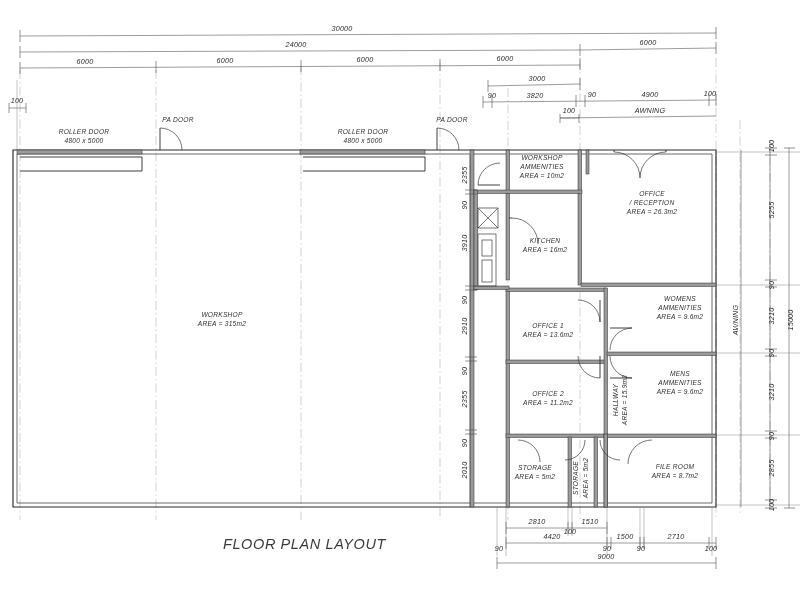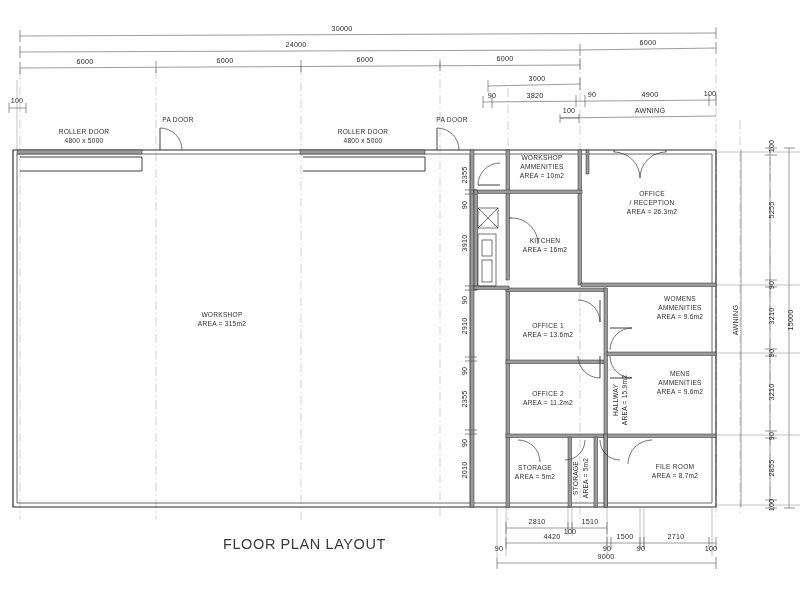--- a/index.html
+++ b/index.html
@@ -7,20 +7,21 @@
     padding: 0;
     background: #ffffff;
   }
   #plan {
     position: relative;
     width: 800px;
     height: 600px;
     background: #ffffff;
     font-family: "Liberation Sans", sans-serif;
     overflow: hidden;
+    font-style: italic;
   }
   #plan svg {
     position: absolute;
     left: 0;
     top: 0;
   }
   .dimtxt {
     font-size: 7.2px;
     fill: #2b2b2b;
     font-family: "Liberation Sans", sans-serif;

